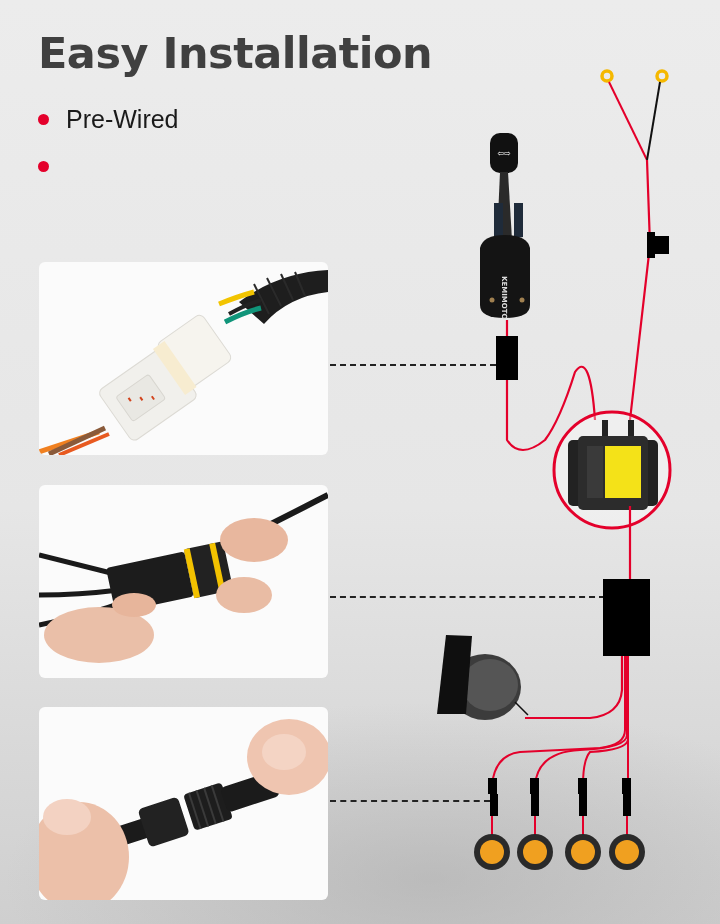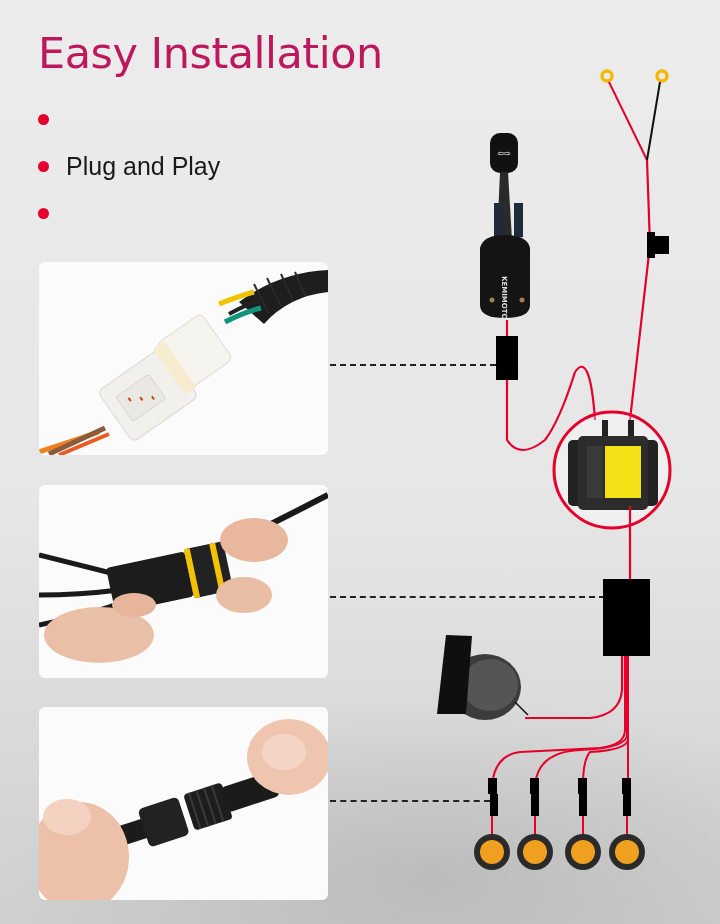--- a/index.html
+++ b/index.html
@@ -1,44 +1,41 @@
 <!DOCTYPE html>
 <html><head>
 <meta charset="utf-8">
 <style>
   html,body{margin:0;padding:0;}
   body{width:720px;height:924px;overflow:hidden;position:relative;
     font-family:"Liberation Sans",sans-serif;
     background:linear-gradient(180deg,#ececec 0%,#e6e6e6 55%,#d9d9d9 80%,#cfcfcf 100%);}
   .bg-haze{position:absolute;left:0;top:700px;width:720px;height:224px;
     background:radial-gradient(ellipse at 60% 80%,rgba(160,160,160,.45),rgba(200,200,200,0) 70%);}
-  .title{position:absolute;left:38px;top:28px;font-size:43px;font-weight:400;color:#be185d;letter-spacing:-0.5px;
+  .title{position:absolute;left:38px;top:28px;font-size:43px;font-weight:700;color:#404040;letter-spacing:-0.5px;
     font-family:"DejaVu Sans",sans-serif;}
   .bullets{position:absolute;left:38px;top:96px;}
   .bullet{display:flex;align-items:center;height:47px;font-size:25px;color:#1a1a1a;}
   .dot{width:11px;height:11px;border-radius:50%;margin-right:17px;}
   .photo{position:absolute;left:39px;width:289px;height:193px;border-radius:6px;background:#fbfbfb;overflow:hidden;}
   .photo svg{position:absolute;left:0;top:0;}
   .dash{position:absolute;height:0;border-top:2px dashed #222;}
   #diagram{position:absolute;left:0;top:0;}
 </style>
 </head>
 <body>
 
 <div class="bg-haze"></div>
 
 <h1 class="title" style="margin:0;">Easy Installation</h1>
 
 <div class="bullets">
   <div class="bullet">
     <span class="dot" style="background:#e4002b;"></span>
-  </div>
-  <div class="bullet">
-    <span class="dot" style="background:#e4002b;"></span>
-    <span>Plug and Play</span>
+    <span>Pre-Wired</span>
   </div>
   <div class="bullet">
     <span class="dot" style="background:#e4002b;"></span>
   </div>
 </div>
 
 <div class="photo" style="top:262px;">
   <svg width="289" height="193" viewBox="0 0 289 193">
     <path d="M200 40 Q240 10 290 8 L290 30 Q250 34 225 62 Z" fill="#1e1e1e"></path>
     <g stroke="#2a2a2a" stroke-width="2">

